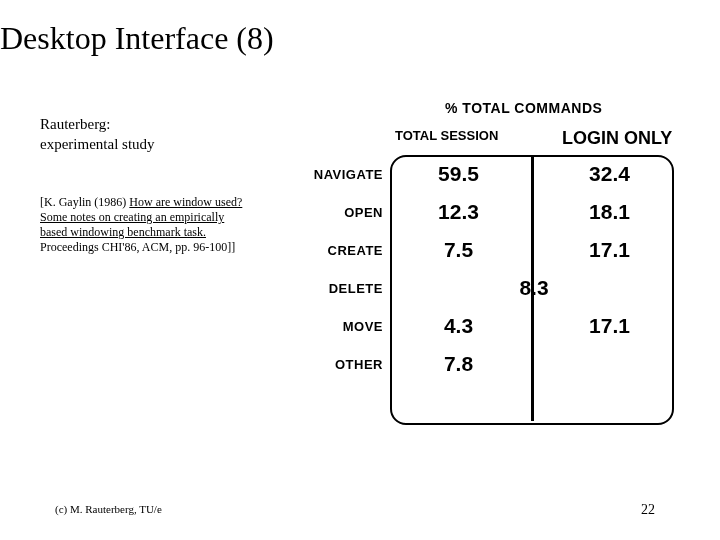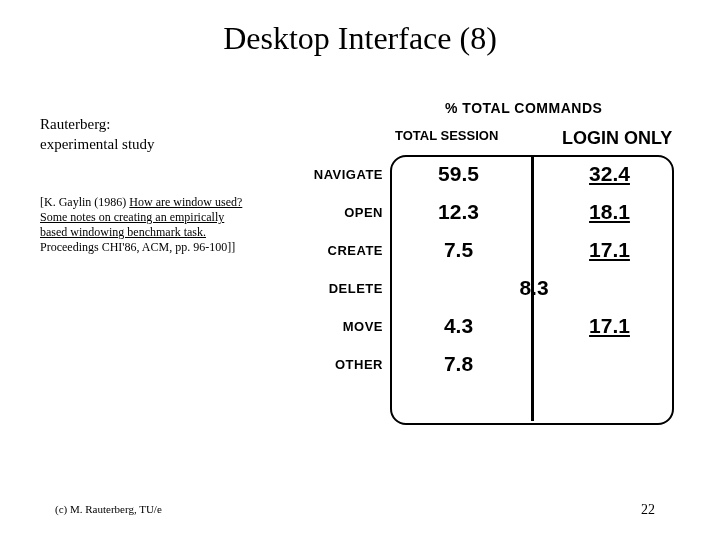--- a/index.html
+++ b/index.html
@@ -7,21 +7,20 @@
     padding: 0;
     width: 720px;
     height: 540px;
     background: #fff;
     font-family: "Times New Roman", Times, serif;
     color: #000;
     position: relative;
     overflow: hidden;
   }
   .title {
-    text-align: center;
     font-size: 32px;
     margin-top: 20px;
     font-weight: normal;
   }
   .subtitle-block {
     position: absolute;
     left: 40px;
     top: 115px;
     font-size: 15px;
     line-height: 1.3;
@@ -100,21 +99,20 @@
   }
   .row .cell {
     flex: 1;
     text-align: center;
     font-size: 21px;
     font-weight: bold;
     font-family: Arial, Helvetica, sans-serif;
   }
   .row .cell.c2 {
     flex: 1;
-    text-decoration: underline;
   }
   .frame {
     position: absolute;
     left: 115px;
     top: 0;
     width: 280px;
     height: 266px;
     border: 2.5px solid #000;
     border-radius: 16px;
     pointer-events: none;

